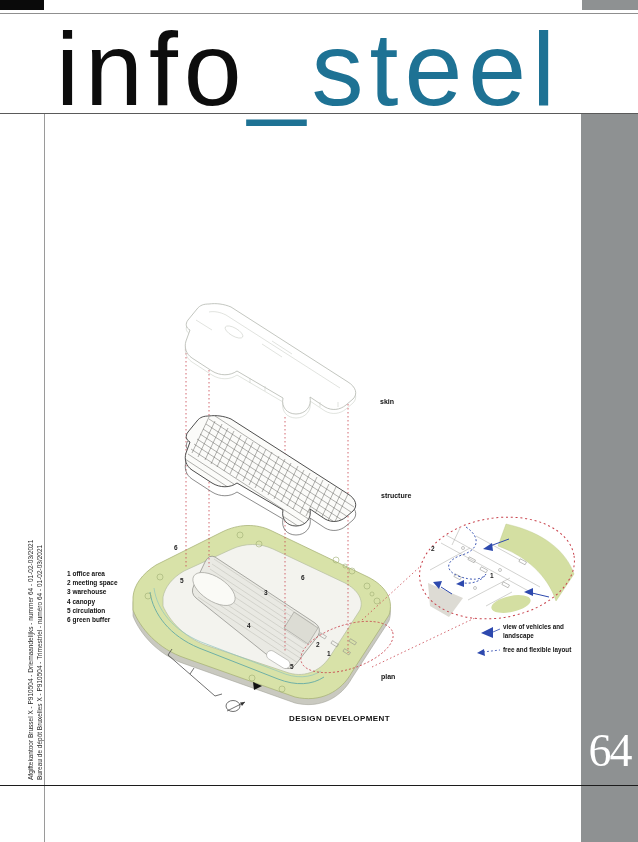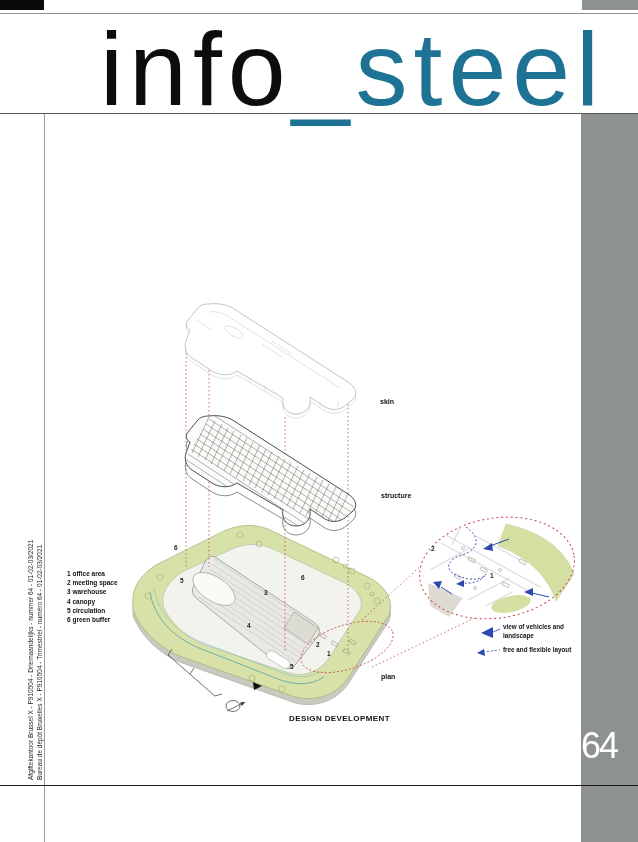--- a/index.html
+++ b/index.html
@@ -5,28 +5,28 @@
   html,body{margin:0;padding:0;background:#ffffff;}
   .page{position:relative;width:638px;height:842px;background:#ffffff;overflow:hidden;
         font-family:"Liberation Sans", sans-serif;outline:1px solid #b5b5b5;}
   
   .reg-black{position:absolute;left:0;top:0;width:44px;height:10px;background:#0a0a0a;}
   .reg-gray{position:absolute;left:582px;top:0;width:56px;height:10px;background:#8e9192;}
   .rule-top{position:absolute;left:0;top:13px;width:638px;height:1px;background:#8f8f8f;}
   .rule-masthead{position:absolute;left:0;top:113px;width:638px;height:1px;background:#5a5a5a;}
   
   .masthead{position:absolute;left:56px;top:17px;font-size:104px;line-height:1;
-            letter-spacing:6px;color:#0d0d0d;white-space:nowrap;z-index:5;margin-left:44px;}
+            letter-spacing:6px;color:#0d0d0d;white-space:nowrap;z-index:5;}
   .masthead .accent{color:#1e7294;}
   
   .vline{position:absolute;left:44px;top:114px;width:1px;height:728px;background:#9a9a9a;}
   .gray-band{position:absolute;left:581px;top:114px;width:57px;height:728px;background:#8e9192;}
   .black-line{position:absolute;left:0;top:785px;width:638px;height:1px;background:#1c1c1c;z-index:6;}
-  .page-number{position:absolute;left:0;top:614px;width:57px;text-align:left;
-               font-size:36px;line-height:1;letter-spacing:-2px;color:#ffffff;font-weight:400;}
+  .page-number{position:absolute;left:0;top:614px;width:57px;text-align:center;
+               font-size:46px;line-height:1;letter-spacing:-2px;color:#ffffff;font-weight:400;font-family:Liberation Serif, serif;}
   
   .spine{position:absolute;left:26px;top:780px;transform:rotate(-90deg);transform-origin:0 0;
          font-size:6.5px;line-height:9px;color:#1f1f1f;white-space:nowrap;}
   
   .diagram{position:absolute;left:0;top:0;width:638px;height:842px;z-index:2;}
   
   .fig-label{position:absolute;font-size:7px;font-weight:bold;color:#111;z-index:3;}
   .legend{position:absolute;left:67px;top:569px;font-size:6.5px;font-weight:bold;
           color:#111;line-height:9.2px;z-index:3;}
   .plan-marker,.inset-marker{position:absolute;font-size:6.5px;font-weight:bold;color:#222;z-index:3;}

